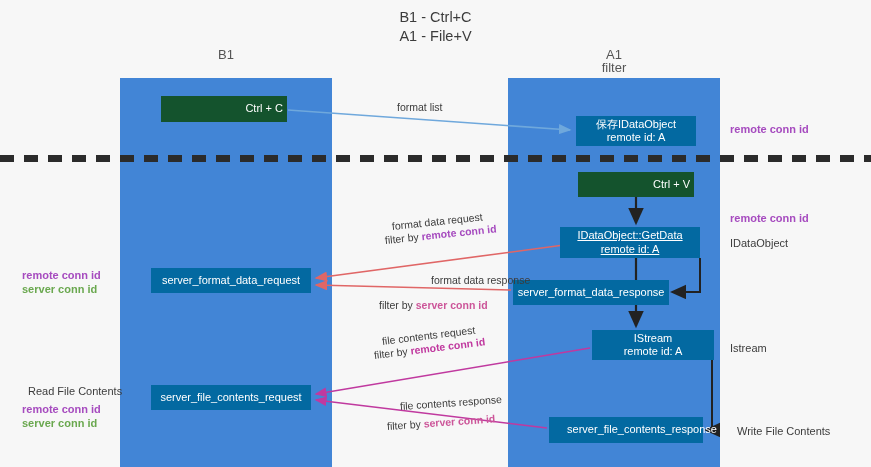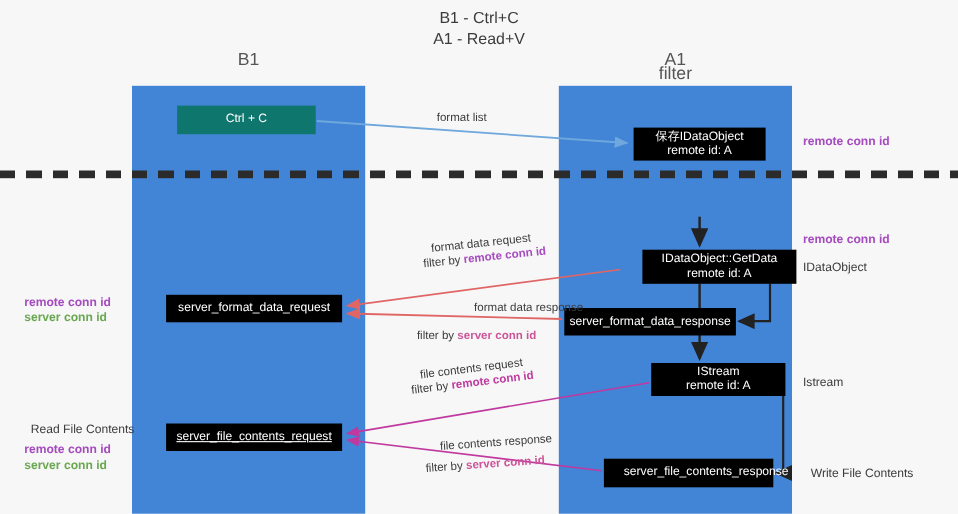--- a/index.html
+++ b/index.html
@@ -14,48 +14,48 @@
   .abs{position:absolute;}
 
   
   .lane{position:absolute;background:#4285d6;}
   #lane-b1{left:120px;top:78px;width:212px;height:389px;}
   #lane-a1{left:508px;top:78px;width:212px;height:389px;}
 
   
   .lane-head{
     position:absolute;text-align:center;color:#555;
-    font-size:16px;line-height:13px;
+    font-size:13px;line-height:13px;
   }
   #head-b1{left:146px;top:48px;width:160px;}
   #head-a1{left:534px;top:48px;width:160px;}
 
   
   #title{
     position:absolute;left:0;top:8px;width:871px;text-align:center;
     color:#3c3c3c;font-size:14.5px;line-height:19px;
   }
 
   
   .node{
     position:absolute;display:flex;align-items:center;justify-content:center;
     text-align:center;color:#ffffff;font-size:11px;line-height:13.5px;
     box-sizing:border-box;padding:2px 4px;
   }
-  .node.green{background:#0f766e;}
-  .node.orange{background:#000000;align-items:center;}
+  .node.green{background:#14532d;justify-content:flex-end;}
+  .node.orange{background:#0369a1;align-items:center;}
 
   #n-ctrlc{left:161px;top:96px;width:126px;height:26px;}
   #n-idataobject{left:576px;top:116px;width:120px;height:30px;}
   #n-ctrlv{left:578px;top:172px;width:116px;height:25px;}
-  #n-getdata{left:584px;top:227px;width:140px;height:31px;}
+  #n-getdata{left:560px;top:227px;width:140px;height:31px;text-decoration:underline;}
   #n-sfdreq{left:151px;top:268px;width:160px;height:25px;}
   #n-sfdresp{left:513px;top:280px;width:156px;height:25px;}
   #n-istream{left:592px;top:330px;width:122px;height:30px;}
-  #n-sfcreq{left:151px;top:385px;width:160px;height:25px;text-decoration:underline;}
+  #n-sfcreq{left:151px;top:385px;width:160px;height:25px;}
   #n-sfcresp{left:549px;top:417px;width:154px;height:26px;padding-left:36px;}
 
   
   .ann{position:absolute;font-size:11px;line-height:14px;}
   .ann .remote{color:#a64bbf;font-weight:bold;}
   .ann .server-green{color:#6aa84f;font-weight:bold;}
   .ann .plain{color:#3c3c3c;}
 
   #ann-r1{left:730px;top:122px;}
   #ann-r2{left:730px;top:211px;}
@@ -91,21 +91,21 @@
 </head>
 <body>
 
 <div id="canvas">
 
   <div class="lane" id="lane-b1"></div>
   <div class="lane" id="lane-a1"></div>
 
   <div id="title">
     <div>B1 - Ctrl+C</div>
-    <div>A1 - Read+V</div>
+    <div>A1 - File+V</div>
   </div>
 
   <div class="lane-head" id="head-b1">
     <div>B1</div>
   </div>
   <div class="lane-head" id="head-a1">
     <div>A1</div>
     <div>filter</div>
   </div>
 
@@ -150,20 +150,23 @@
     <span>Ctrl + C</span>
   </div>
 
   <div class="node orange" id="n-idataobject">
     <span>
       <span>保存IDataObject</span><br>
       <span>remote id: A</span>
     </span>
   </div>
 
+  <div class="node green" id="n-ctrlv">
+    <span>Ctrl + V</span>
+  </div>
 
   <div class="node orange" id="n-getdata">
     <span>
       <span>IDataObject::GetData</span><br>
       <span>remote id: A</span>
     </span>
   </div>
 
   <div class="node orange" id="n-sfdreq">
     <span>server_format_data_request</span>

